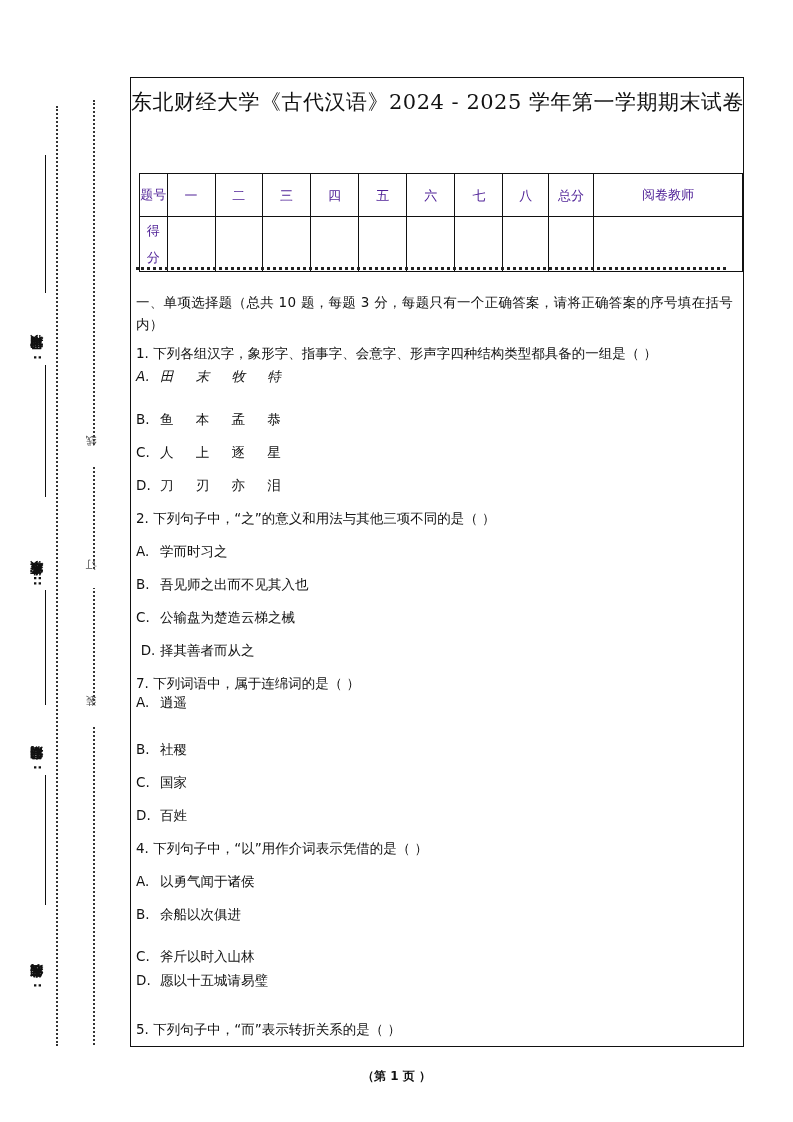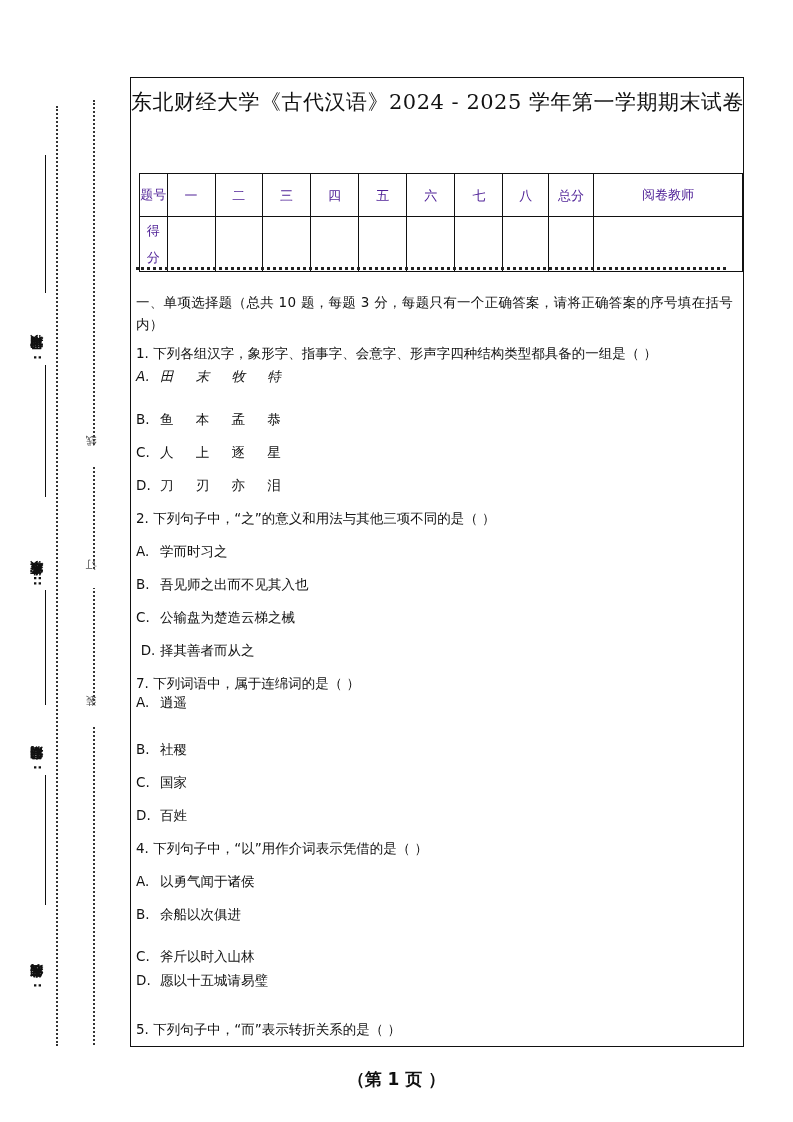--- a/index.html
+++ b/index.html
@@ -29,21 +29,21 @@
   table.score td { border: 1.2px solid #111; text-align: center; vertical-align: middle; padding: 0; line-height: 21px; }
 
   .sep { position: absolute; left: 5px; top: 189px; width: 590px; border-top: 3px dotted #222; }
 
   .content { position: absolute; left: 5px; top: 213px; width: 605px; font-size: 14px; }
   .line { position: absolute; left: 0; white-space: nowrap; font-family: "DejaVu Sans", "Liberation Sans", sans-serif; font-size: 13.5px; }
   .sec-head { white-space: normal; width: 600px; line-height: 22px; letter-spacing: 0.3px; }
   .opt-key { display: inline-block; width: 24px; }
   .spaced { letter-spacing: 9px; }
 
-  .footer { position: absolute; top: 1068px; left: 0; width: 793px; text-align: center; font-family: "DejaVu Sans", "Liberation Sans", sans-serif; font-weight: bold; font-size: 17px; }
+  .footer { position: absolute; top: 1068px; left: 0; width: 793px; text-align: center; font-family: "DejaVu Sans", "Liberation Sans", sans-serif; font-weight: bold; font-size: 12px; }
 </style>
 </head>
 <body>
 
 <div>
   <div class="dotline dl1"></div>
   <div class="dotline dl2"></div>
 
   <div class="rule" style="top:155px;height:138px;"></div>
   <div class="vlabel" style="top:298px;height:62px;">审核日期:</div>

